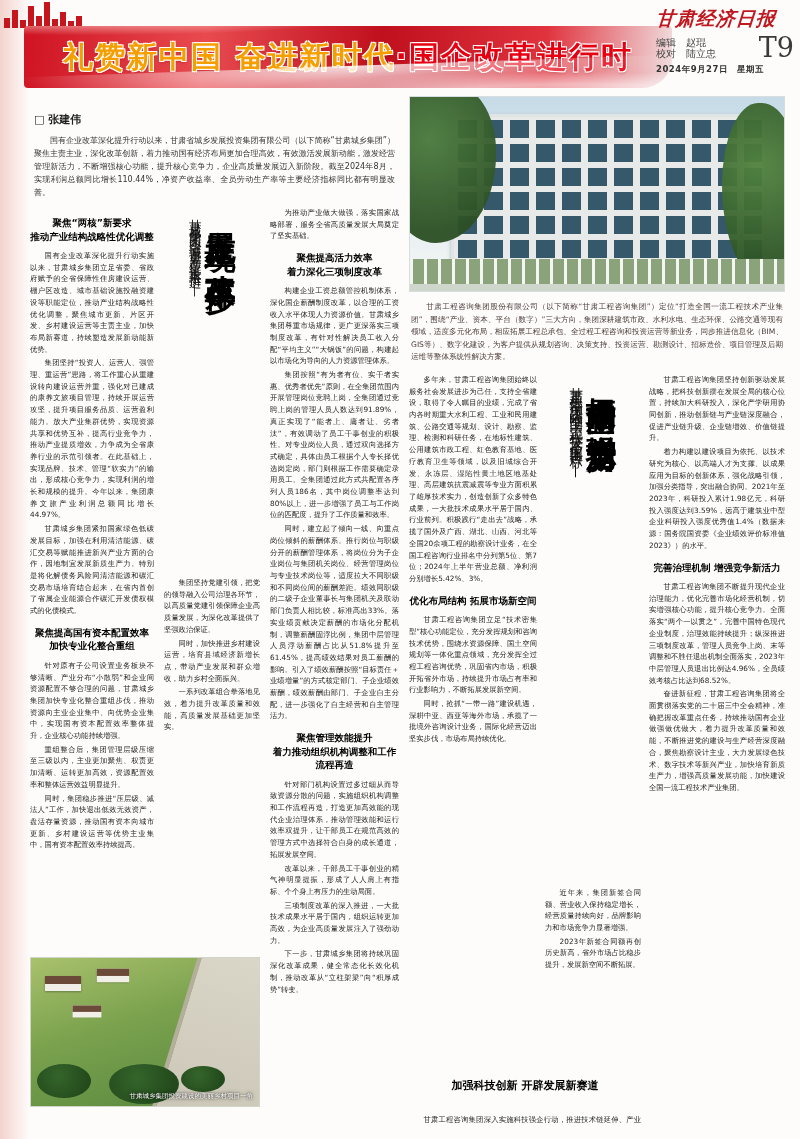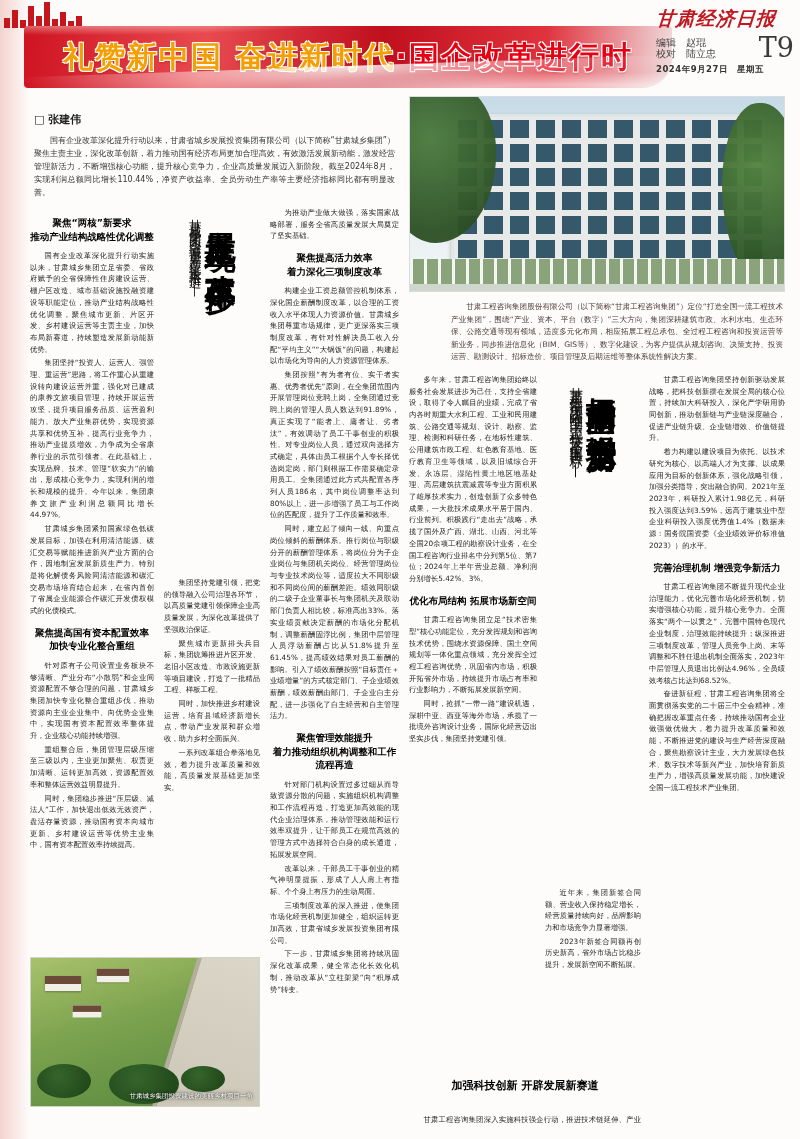--- a/index.html
+++ b/index.html
@@ -127,21 +127,21 @@
   .bp-tree-r { position:absolute; right:-18px; top:6px; width:80px; height:180px;
     border-radius:45% 50% 40% 55%;
     background:radial-gradient(circle at 45% 35%, #52833f, #2e5526 75%); opacity:.95; }
   .bp-fence { position:absolute; left:0; right:0; bottom:6px; height:26px;
     background-color:#8aa37a;
     background-image:repeating-linear-gradient(90deg, rgba(255,255,255,.9) 0 3px, rgba(255,255,255,0) 3px 14px); }
   .bp-ground { position:absolute; left:0; right:0; bottom:0; height:7px; background:#cfd6cc; }
 
   
   .caption-para { font-size:7.6px; line-height:12.6px; text-align:justify; text-indent:2em;
-    color:#4a3b38; margin-top:9px; padding:0 2px;margin-left:40px; }
+    color:#4a3b38; margin-top:9px; padding:0 2px; }
 
   
   .photo-village { position:relative; height:150px; overflow:hidden; border:1px solid #cfd6c8;
     background:linear-gradient(163deg, #a9c16c 0%, #7ba24e 42%, #55863d 100%); }
   .vp-road { position:absolute; right:-34px; top:-26px; width:120px; height:230px;
     background:linear-gradient(#dcd8ca, #c9c4b4); transform:rotate(17deg);
     border-left:4px solid #b4ae9d; border-right:3px solid #b4ae9d; }
   .vp-house { position:absolute; width:36px; height:15px; background:#f2efe8; border-top:8px solid #6b4a3a; box-shadow:0 1px 2px rgba(0,0,0,.3); }
   .vp-h1 { left:14px; top:18px; } .vp-h2 { left:64px; top:10px; transform:scale(.9); } .vp-h3 { left:38px; top:46px; transform:scale(.8); }
   .vp-blob { position:absolute; border-radius:50%; background:radial-gradient(circle at 40% 35%, #35652b, #234a1c 75%); }
@@ -214,42 +214,41 @@
         <p>同时，集团稳步推进“压层级、减法人”工作，加快退出低效无效资产，盘活存量资源，推动国有资本向城市更新、乡村建设运营等优势主业集中，国有资本配置效率持续提高。</p>
       </div>
 
       <div class="lg-mid">
         <div class="headline-block">
           <div class="v-kicker kk-left">甘肃城乡集团向全省城市更新产业排头兵挺进——</div>
           <div class="v-headline hl-left">发展无止境　改革不停步</div>
         </div>
         <div class="mid-text">
           <p>集团坚持党建引领，把党的领导融入公司治理各环节，以高质量党建引领保障企业高质量发展，为深化改革提供了坚强政治保证。</p>
-          <p>聚焦城市更新排头兵目标，集团统筹推进片区开发、老旧小区改造、市政设施更新等项目建设，打造了一批精品工程、样板工程。</p>
           <p>同时，加快推进乡村建设运营，培育县域经济新增长点，带动产业发展和群众增收，助力乡村全面振兴。</p>
           <p>一系列改革组合拳落地见效，着力提升改革质量和效能，高质量发展基础更加坚实。</p>
         </div>
       </div>
 
       <div class="lg-col2">
         <p>为推动产业做大做强，落实国家战略部署，服务全省高质量发展大局奠定了坚实基础。</p>
         <div class="sec-h">
           <span>聚焦提高活力效率</span>
           <span>着力深化三项制度改革</span>
         </div>
         <p>构建企业工资总额管控机制体系，深化国企薪酬制度改革，以合理的工资收入水平体现人力资源价值。甘肃城乡集团尊重市场规律，更广更深落实三项制度改革，有针对性解决员工收入分配“平均主义”“大锅饭”的问题，构建起以市场化为导向的人力资源管理体系。</p>
         <p>集团按照“有为者有位、实干者实惠、优秀者优先”原则，在全集团范围内开展管理岗位竞聘上岗，全集团通过竞聘上岗的管理人员人数达到91.89%，真正实现了“能者上、庸者让、劣者汰”，有效调动了员工干事创业的积极性。对专业岗位人员，通过双向选择方式确定，具体由员工根据个人专长择优选岗定岗，部门则根据工作需要确定录用员工。全集团通过此方式共配置各序列人员186名，其中岗位调整率达到80%以上，进一步增强了员工与工作岗位的匹配度，提升了工作质量和效率。</p>
         <p>同时，建立起了倾向一线、向重点岗位倾斜的薪酬体系。推行岗位与职级分开的薪酬管理体系，将岗位分为子企业岗位与集团机关岗位、经营管理岗位与专业技术岗位等，适度拉大不同职级和不同岗位间的薪酬差距。绩效同职级的二级子企业董事长与集团机关及联动部门负责人相比较，标准高出33%。落实业绩贡献决定薪酬的市场化分配机制，调整薪酬固浮比例，集团中层管理人员浮动薪酬占比从51.8%提升至61.45%，提高绩效结果对员工薪酬的影响。引入了绩效薪酬按照“目标责任＋业绩增量”的方式核定部门、子企业绩效薪酬，绩效薪酬由部门、子企业自主分配，进一步强化了自主经营和自主管理活力。</p>
         <div class="sec-h">
           <span>聚焦管理效能提升</span>
           <span>着力推动组织机构调整和工作流程再造</span>
         </div>
         <p>针对部门机构设置过多过细从而导致资源分散的问题，实施组织机构调整和工作流程再造，打造更加高效能的现代企业治理体系，推动管理效能和运行效率双提升，让干部员工在规范高效的管理方式中选择符合自身的成长通道，拓展发展空间。</p>
         <p>改革以来，干部员工干事创业的精气神明显提振，形成了人人肩上有指标、个个身上有压力的生动局面。</p>
-        <p>三项制度改革的深入推进，使集团市场化经营机制更加健全，组织运转更加高效，甘肃省城乡发展投资集团有限公司。</p>
+        <p>三项制度改革的深入推进，一大批技术成果水平居于国内，组织运转更加高效，为企业高质量发展注入了强劲动力。</p>
         <p>下一步，甘肃城乡集团将持续巩固深化改革成果，健全常态化长效化机制，推动改革从“立柱架梁”向“积厚成势”转变。</p>
       </div>
 
       <div class="lg-photo photo-village">
         <div class="vp-road"></div>
         <div class="vp-house vp-h1"></div>
         <div class="vp-house vp-h2"></div>
         <div class="vp-house vp-h3"></div>
         <div class="vp-blob vp-b1"></div>
         <div class="vp-blob vp-b2"></div>
@@ -272,21 +271,21 @@
     <div class="caption-para">甘肃工程咨询集团股份有限公司（以下简称“甘肃工程咨询集团”）定位“打造全国一流工程技术产业集团”，围绕“产业、资本、平台（数字）”三大方向，集团深耕建筑市政、水利水电、生态环保、公路交通等现有领域，适度多元化布局，相应拓展工程总承包、全过程工程咨询和投资运营等新业务，同步推进信息化（BIM、GIS等）、数字化建设，为客户提供从规划咨询、决策支持、投资运营、勘测设计、招标造价、项目管理及后期运维等整体系统性解决方案。</div>
 
     <div class="right-grid">
 
       <div class="rg-colA">
         <p>多年来，甘肃工程咨询集团始终以服务社会发展进步为己任，支持全省建设，取得了令人瞩目的业绩，完成了省内各时期重大水利工程、工业和民用建筑、公路交通等规划、设计、勘察、监理、检测和科研任务，在地标性建筑、公用建筑市政工程、红色教育基地、医疗教育卫生等领域，以及旧城综合开发、永冻层、湿陷性黄土地区地基处理、高层建筑抗震减震等专业方面积累了雄厚技术实力，创造创新了众多特色成果，一大批技术成果水平居于国内、行业前列。积极践行“走出去”战略，承揽了国外及广西、湖北、山西、河北等全国20余项工程的勘察设计业务，在全国工程咨询行业排名中分列第5位、第7位；2024年上半年营业总额、净利润分别增长5.42%、3%。</p>
         <div class="sec-h">
           <span>优化布局结构 拓展市场新空间</span>
         </div>
         <p>甘肃工程咨询集团立足“技术密集型”核心功能定位，充分发挥规划和咨询技术优势，围绕水资源保障、国土空间规划等一体化重点领域，充分发挥全过程工程咨询优势，巩固省内市场，积极开拓省外市场，持续提升市场占有率和行业影响力，不断拓展发展新空间。</p>
-        <p>同时，抢抓“一带一路”建设机遇，深耕中亚、西亚等海外市场，承揽了一批境外咨询设计业务，国际化经营迈出坚实步伐，集团坚持党建引领。</p>
+        <p>同时，抢抓“一带一路”建设机遇，深耕中亚、西亚等海外市场，承揽了一批境外咨询设计业务，国际化经营迈出坚实步伐，市场布局持续优化。</p>
       </div>
 
       <div class="rg-mid">
         <div class="headline-block">
           <div class="v-kicker kk-right">甘肃工程咨询集团瞄准全国一流工程技术产业集团目标——</div>
           <div class="v-headline hl-right">拓展市场新空间　增强竞争新活力</div>
         </div>
         <div class="mid-text">
           <p>近年来，集团新签合同额、营业收入保持稳定增长，经营质量持续向好，品牌影响力和市场竞争力显著增强。</p>
           <p>2023年新签合同额再创历史新高，省外市场占比稳步提升，发展新空间不断拓展。</p>

